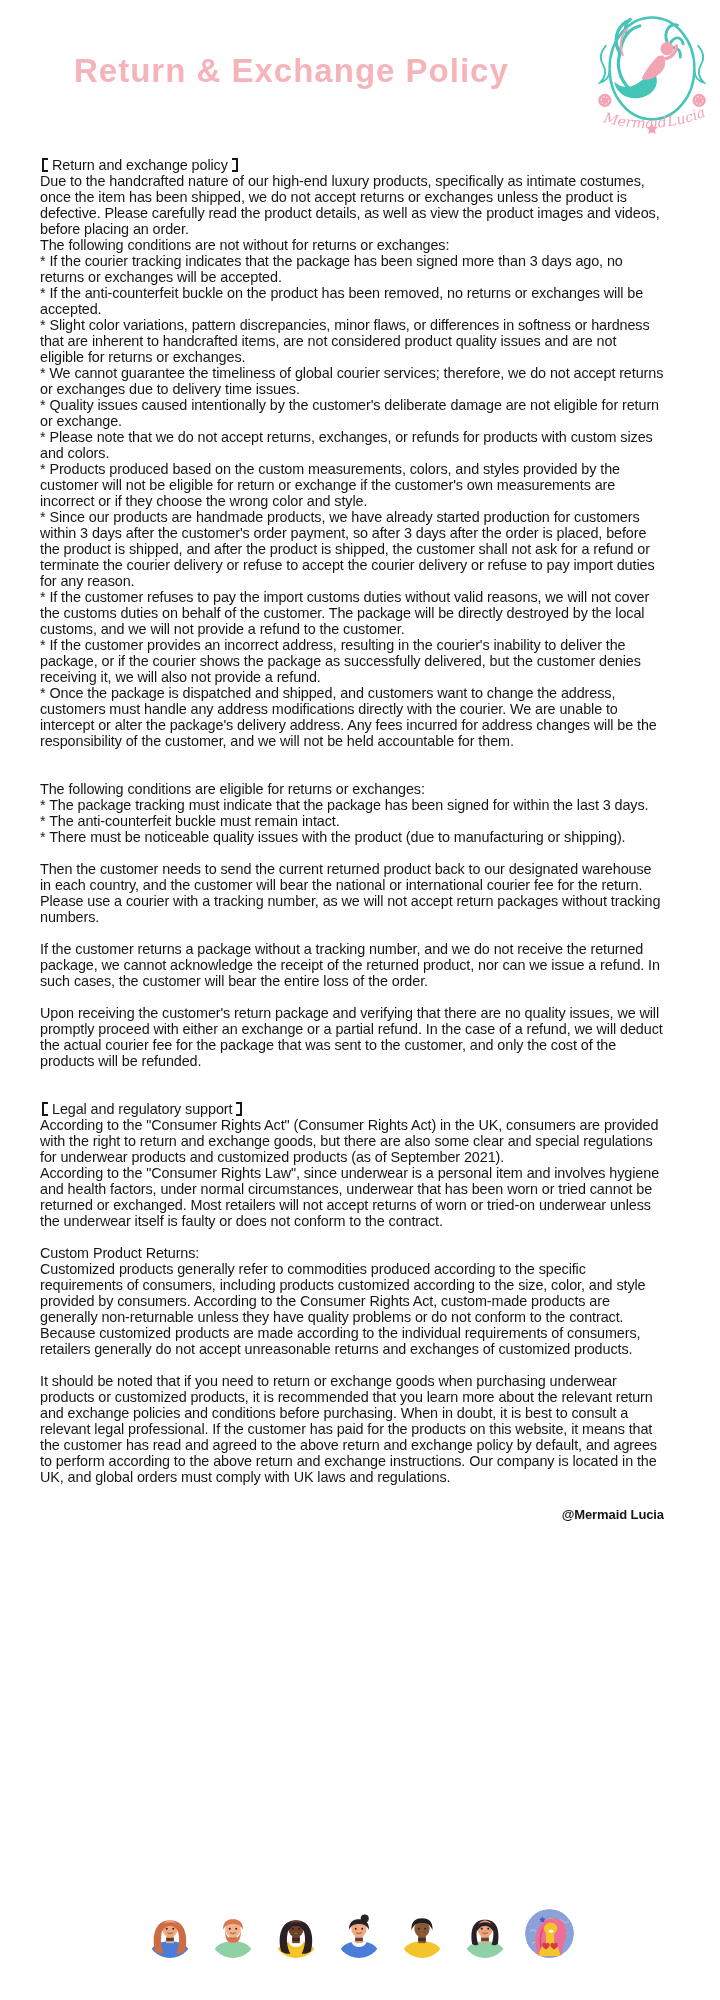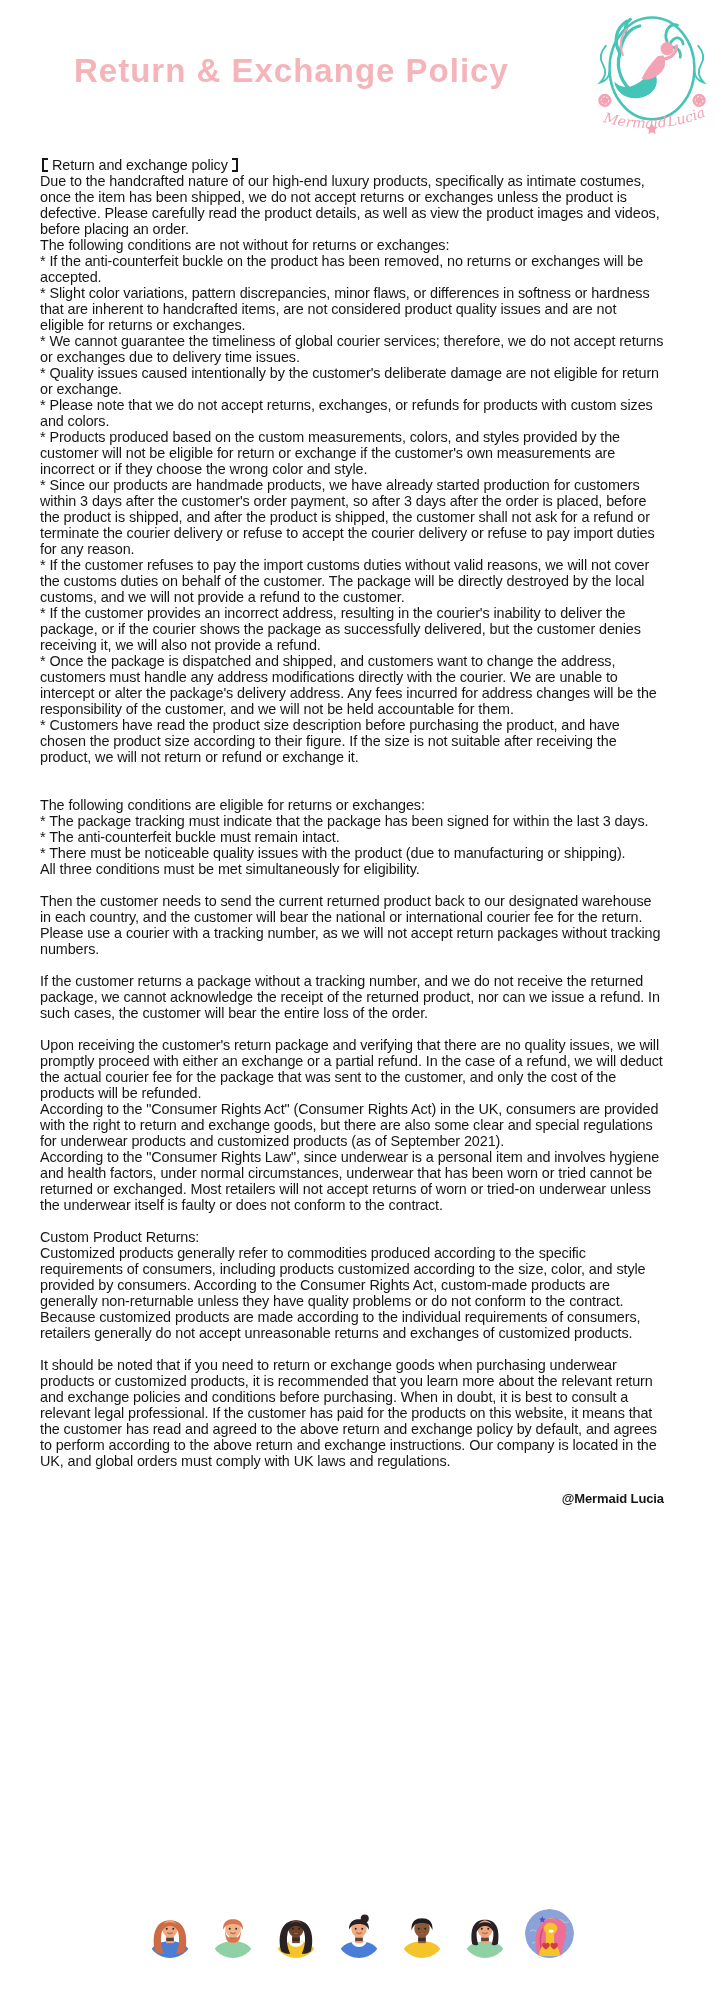--- a/index.html
+++ b/index.html
@@ -88,42 +88,42 @@
         <textPath href="#logotextpath" startOffset="72">Lucia</textPath>
       </text>
       <path d="M70,124 l1.9,3.8 4.2,0.6 -3,3 0.7,4.2 -3.8,-2 -3.8,2 0.7,-4.2 -3,-3 4.2,-0.6 Z" fill="#f2a4b4"></path>
     </svg>
   </div>
 
   <div class="content">
     <div class="para cjk-h">Return and exchange policy</div>
     <div class="para">Due to the handcrafted nature of our high-end luxury products, specifically as intimate costumes, once the item has been shipped, we do not accept returns or exchanges unless the product is defective. Please carefully read the product details, as well as view the product images and videos, before placing an order.</div>
     <div class="para">The following conditions are not without for returns or exchanges:</div>
+    <div class="para">* If the courier tracking indicates that the package has been signed more than 3 days ago, no returns or exchanges will be accepted.</div>
     <div class="para">* If the anti-counterfeit buckle on the product has been removed, no returns or exchanges will be accepted.</div>
     <div class="para">* Slight color variations, pattern discrepancies, minor flaws, or differences in softness or hardness that are inherent to handcrafted items, are not considered product quality issues and are not eligible for returns or exchanges.</div>
     <div class="para">* We cannot guarantee the timeliness of global courier services; therefore, we do not accept returns or exchanges due to delivery time issues.</div>
     <div class="para">* Quality issues caused intentionally by the customer's deliberate damage are not eligible for return or exchange.</div>
     <div class="para">* Please note that we do not accept returns, exchanges, or refunds for products with custom sizes and colors.</div>
     <div class="para">* Products produced based on the custom measurements, colors, and styles provided by the customer will not be eligible for return or exchange if the customer's own measurements are incorrect or if they choose the wrong color and style.</div>
     <div class="para">* Since our products are handmade products, we have already started production for customers within 3 days after the customer's order payment, so after 3 days after the order is placed, before the product is shipped, and after the product is shipped, the customer shall not ask for a refund or terminate the courier delivery or refuse to accept the courier delivery or refuse to pay import duties for any reason.</div>
     <div class="para">* If the customer refuses to pay the import customs duties without valid reasons, we will not cover the customs duties on behalf of the customer. The package will be directly destroyed by the local customs, and we will not provide a refund to the customer.</div>
     <div class="para">* If the customer provides an incorrect address, resulting in the courier's inability to deliver the package, or if the courier shows the package as successfully delivered, but the customer denies receiving it, we will also not provide a refund.</div>
     <div class="para">* Once the package is dispatched and shipped, and customers want to change the address, customers must handle any address modifications directly with the courier. We are unable to intercept or alter the package's delivery address. Any fees incurred for address changes will be the responsibility of the customer, and we will not be held accountable for them.</div>
-    <div class="para">* Customers have read the product size description before purchasing the product, and have chosen the product size according to their figure. If the size is not suitable after receiving the product, we will not return or refund or exchange it.</div>
 
     <div class="para mt2">The following conditions are eligible for returns or exchanges:</div>
     <div class="para">* The package tracking must indicate that the package has been signed for within the last 3 days.</div>
     <div class="para">* The anti-counterfeit buckle must remain intact.</div>
     <div class="para">* There must be noticeable quality issues with the product (due to manufacturing or shipping).</div>
-    <div class="para">All three conditions must be met simultaneously for eligibility.</div>
 
     <div class="para mt1">Then the customer needs to send the current returned product back to our designated warehouse in each country, and the customer will bear the national or international courier fee for the return. Please use a courier with a tracking number, as we will not accept return packages without tracking numbers.</div>
     <div class="para mt1">If the customer returns a package without a tracking number, and we do not receive the returned package, we cannot acknowledge the receipt of the returned product, nor can we issue a refund. In such cases, the customer will bear the entire loss of the order.</div>
     <div class="para mt1">Upon receiving the customer's return package and verifying that there are no quality issues, we will promptly proceed with either an exchange or a partial refund. In the case of a refund, we will deduct the actual courier fee for the package that was sent to the customer, and only the cost of the products will be refunded.</div>
 
+    <div class="para mt2 cjk-h">Legal and regulatory support</div>
     <div class="para">According to the "Consumer Rights Act" (Consumer Rights Act) in the UK, consumers are provided with the right to return and exchange goods, but there are also some clear and special regulations for underwear products and customized products (as of September 2021).</div>
 
     <div class="para">According to the "Consumer Rights Law", since underwear is a personal item and involves hygiene and health factors, under normal circumstances, underwear that has been worn or tried cannot be returned or exchanged. Most retailers will not accept returns of worn or tried-on underwear unless the underwear itself is faulty or does not conform to the contract.</div>
 
     <div class="para mt1">Custom Product Returns:</div>
     <div class="para">Customized products generally refer to commodities produced according to the specific requirements of consumers, including products customized according to the size, color, and style provided by consumers. According to the Consumer Rights Act, custom-made products are generally non-returnable unless they have quality problems or do not conform to the contract. Because customized products are made according to the individual requirements of consumers, retailers generally do not accept unreasonable returns and exchanges of customized products.</div>
 
     <div class="para mt1">It should be noted that if you need to return or exchange goods when purchasing underwear products or customized products, it is recommended that you learn more about the relevant return and exchange policies and conditions before purchasing. When in doubt, it is best to consult a relevant legal professional. If the customer has paid for the products on this website, it means that the customer has read and agreed to the above return and exchange policy by default, and agrees to perform according to the above return and exchange instructions. Our company is located in the UK, and global orders must comply with UK laws and regulations.</div>
 
     <div class="sig-row">@Mermaid Lucia</div>

